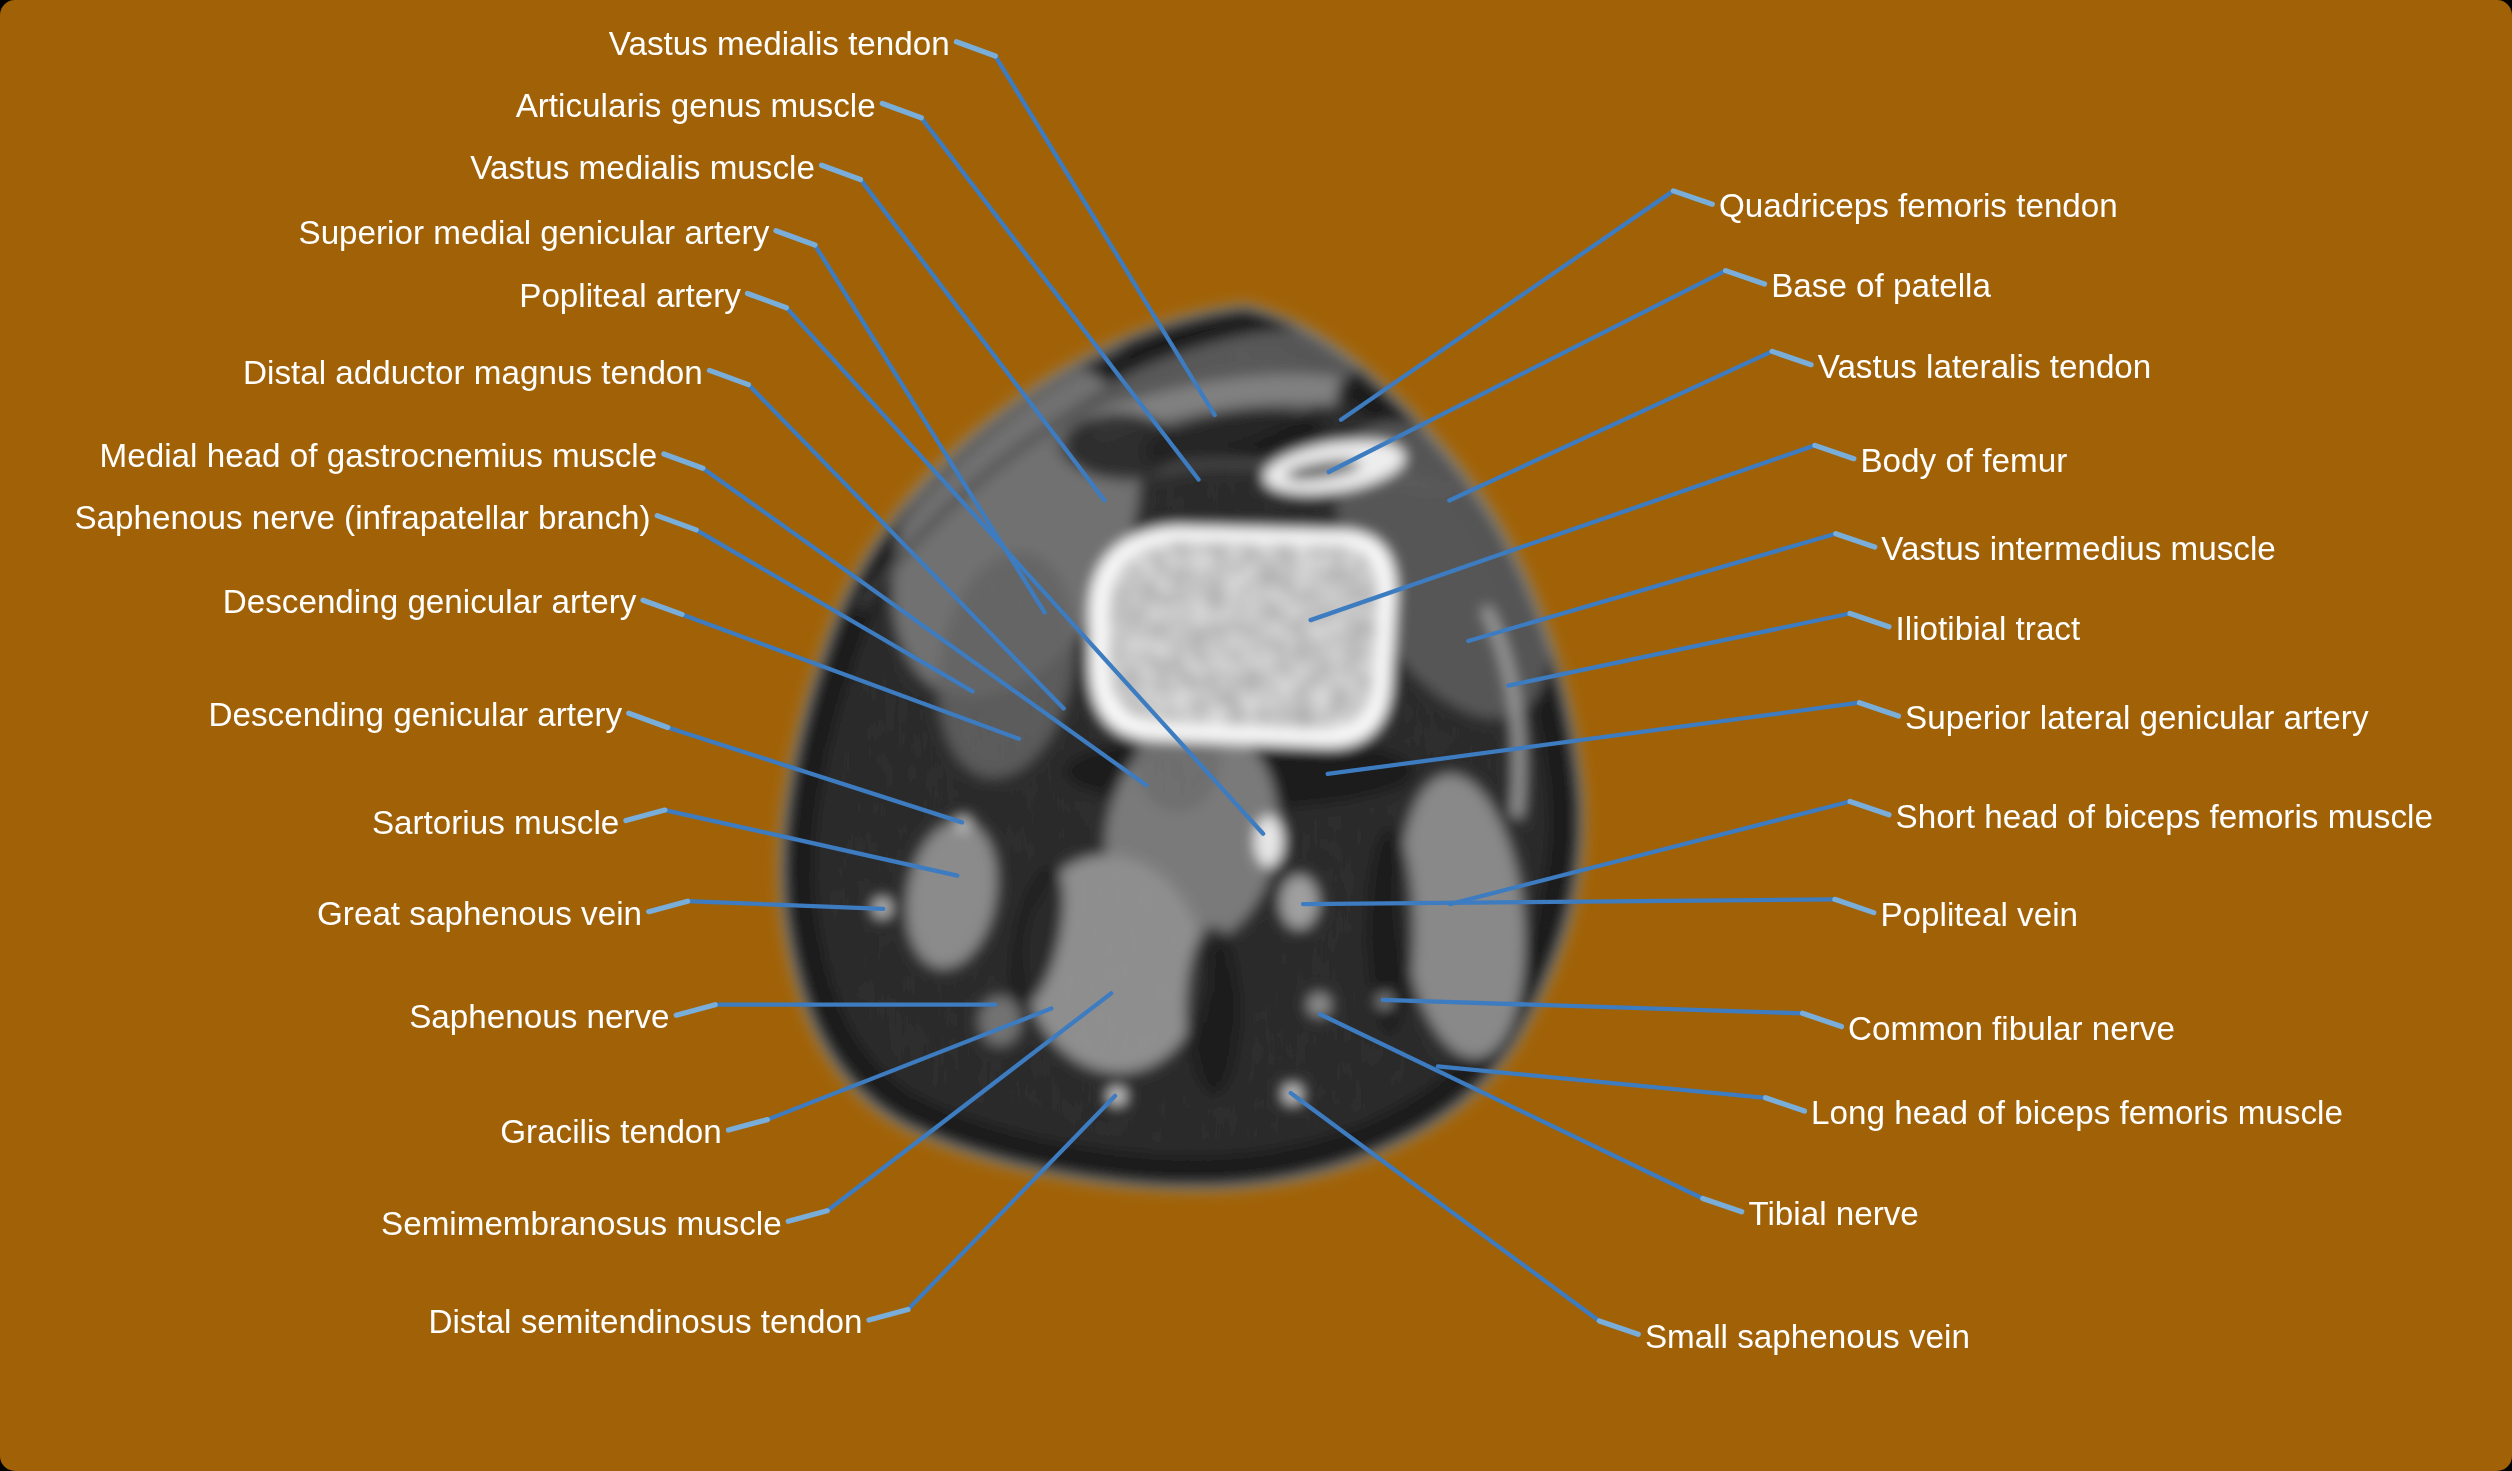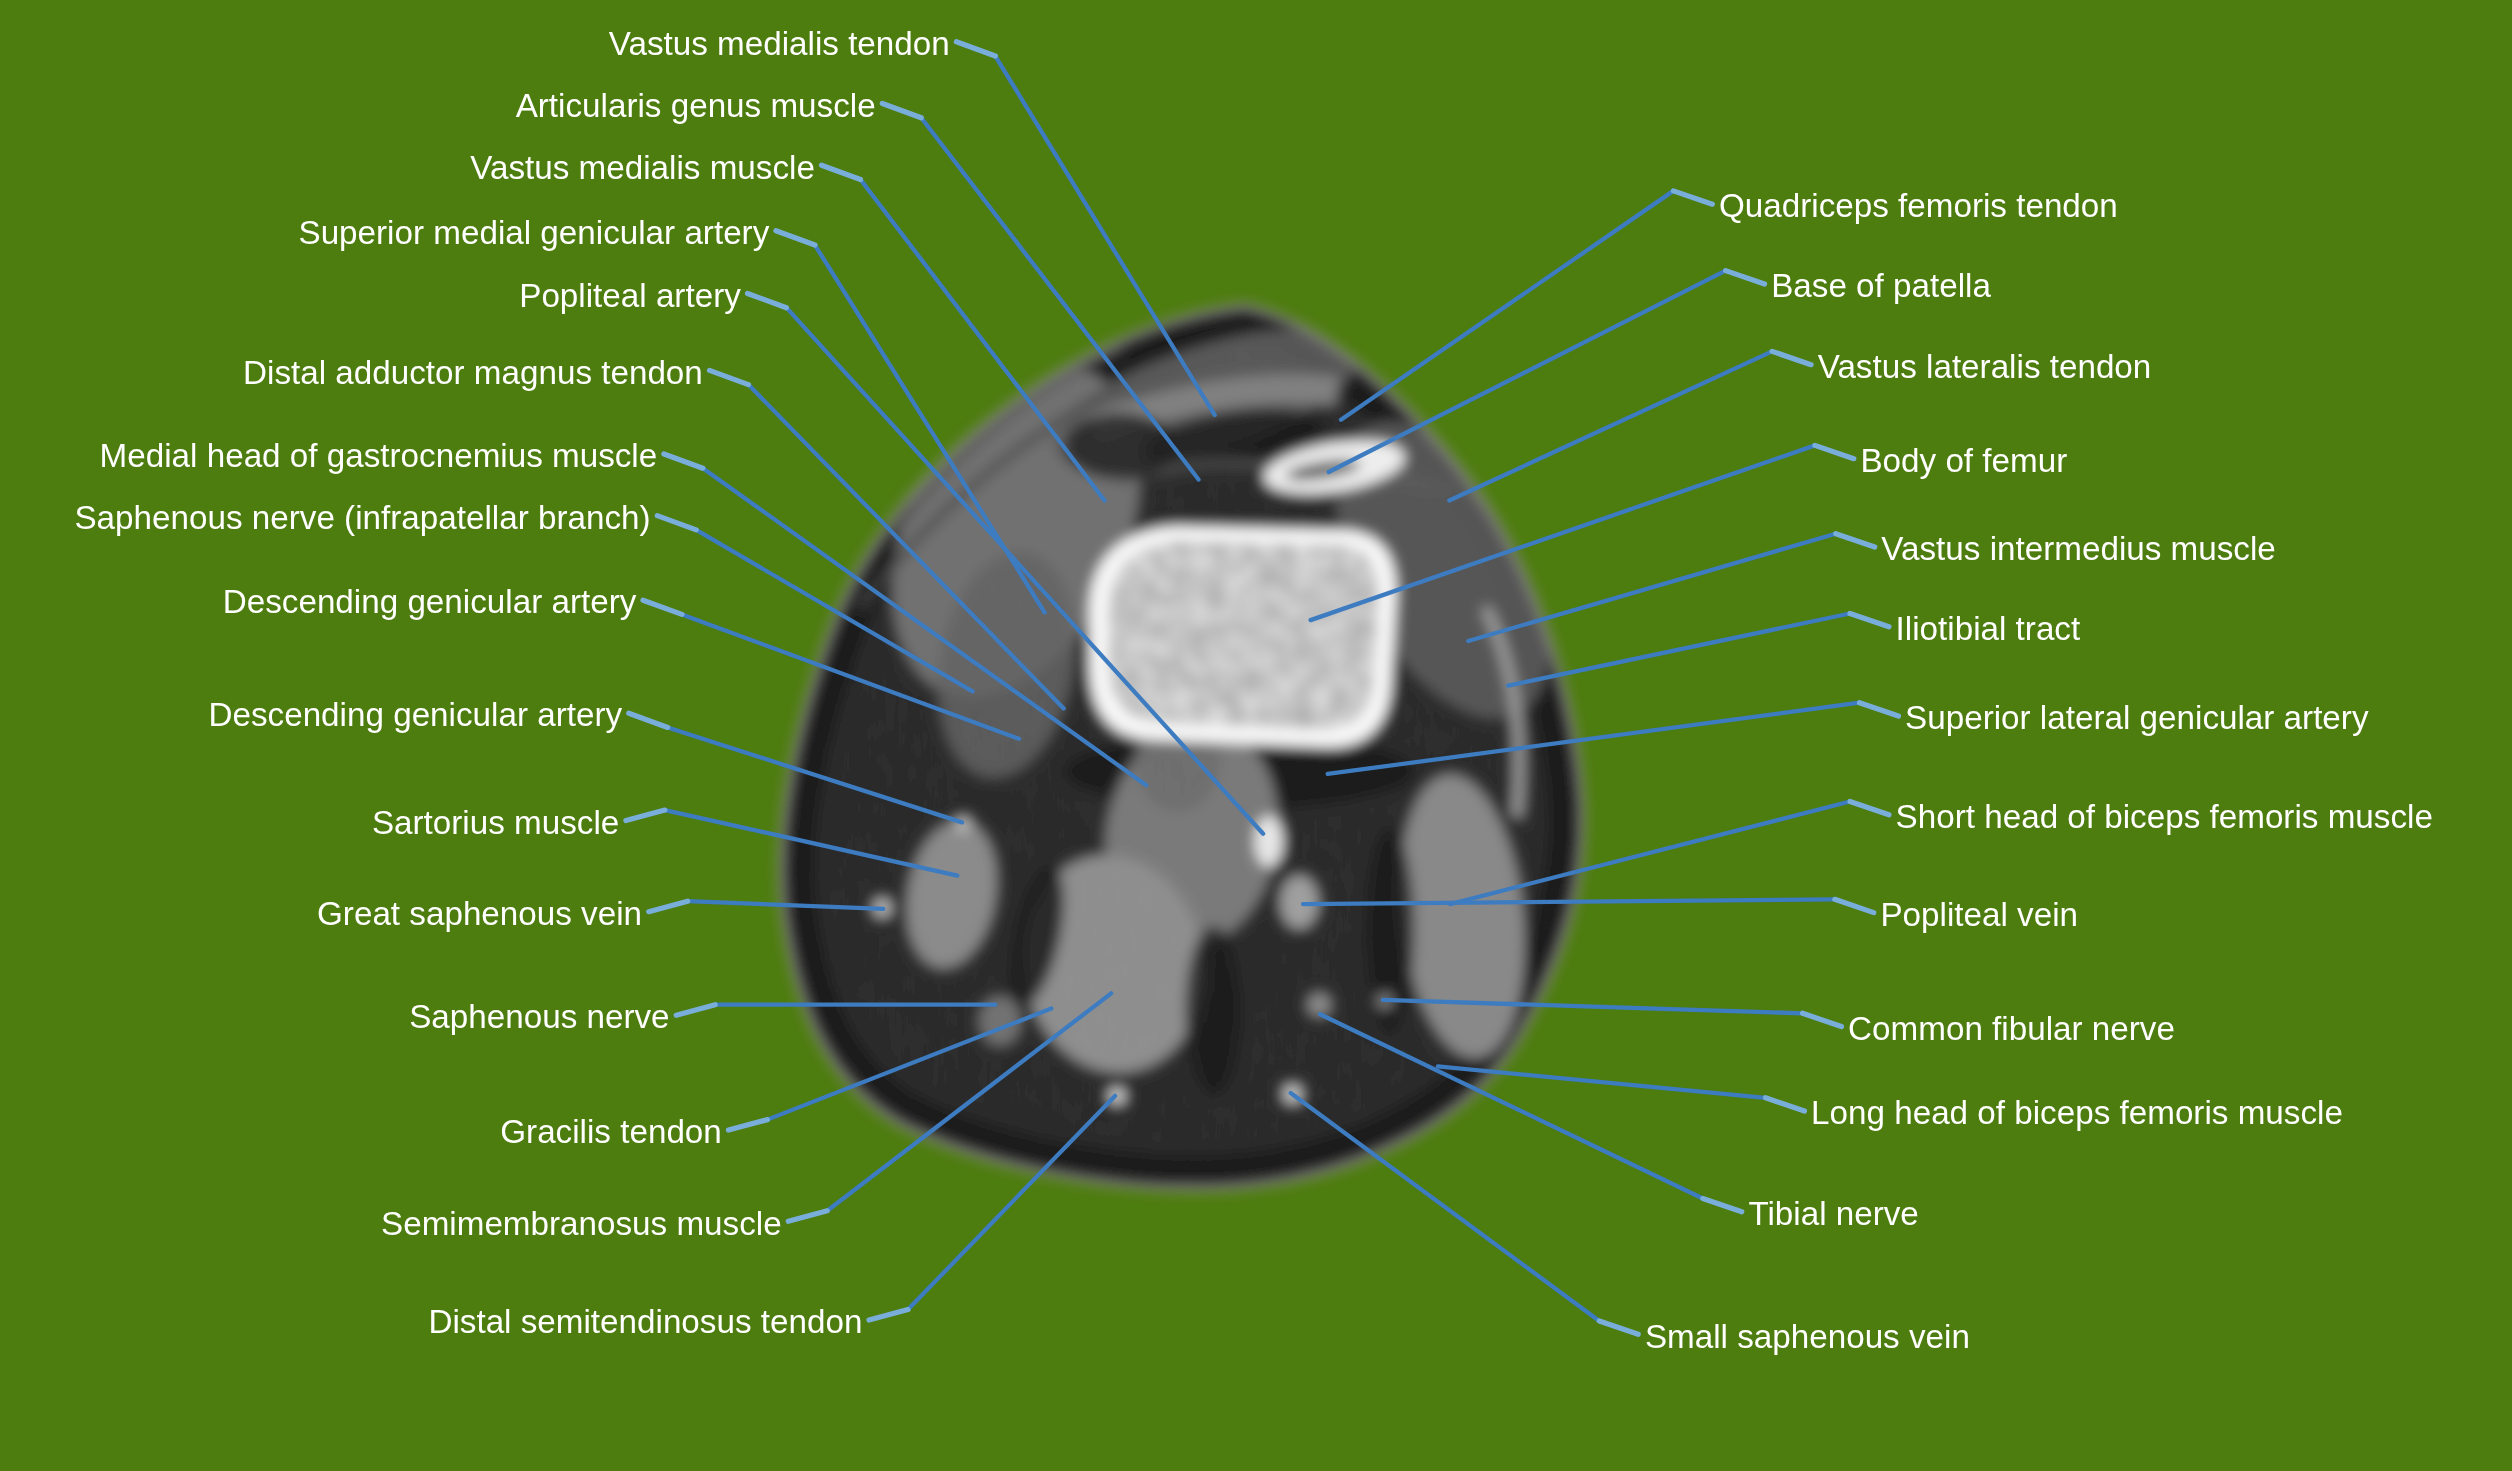--- a/index.html
+++ b/index.html
@@ -1,18 +1,18 @@
 <!DOCTYPE html>
 <html style="font-size:15px"><head>
 <meta charset="utf-8">
 <title>Labeled axial CT of the knee</title>
 <style>
   html,body{margin:0;padding:0;background:#000;}
-  .stage{position:relative;width:2512px;height:1471px;background:#4d7c0f;overflow:hidden;
-         font-family:"Liberation Sans",sans-serif;}
+  .stage{position:relative;width:2512px;height:1471px;background:#a16207;overflow:hidden;
+         font-family:"Liberation Sans",sans-serif;border-radius:15px;}
   .stage svg{display:block;width:2512px;height:1471px;}
   text.anno{font-family:"Liberation Sans",sans-serif;font-size:35px;fill:#ffffff;}
   .leader{fill:none;stroke-linecap:round;stroke-linejoin:round;}
 </style>
 </head>
 <body>
 
 <div class="stage">
 <svg viewBox="0 0 2645 1549" xmlns="http://www.w3.org/2000/svg">
   <defs>

